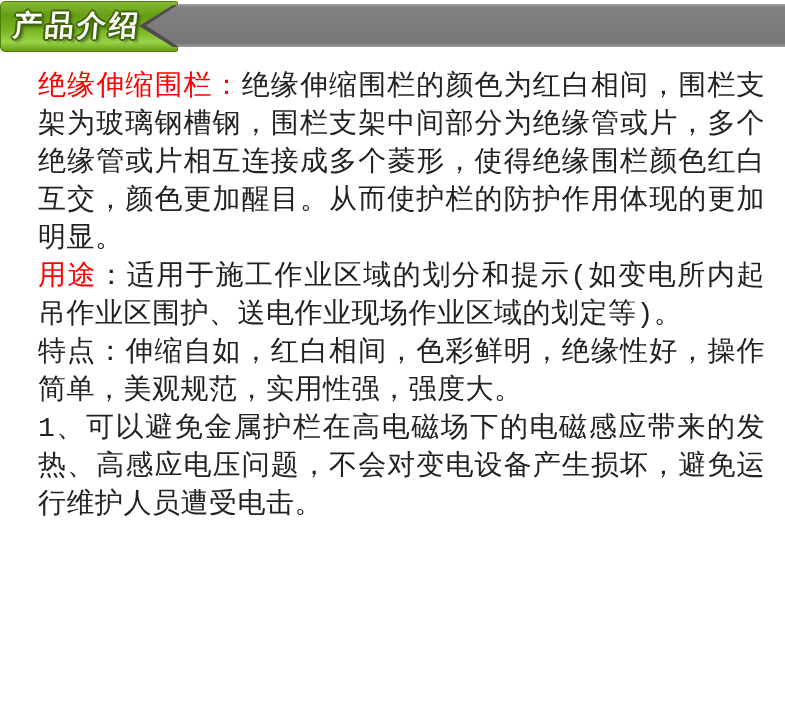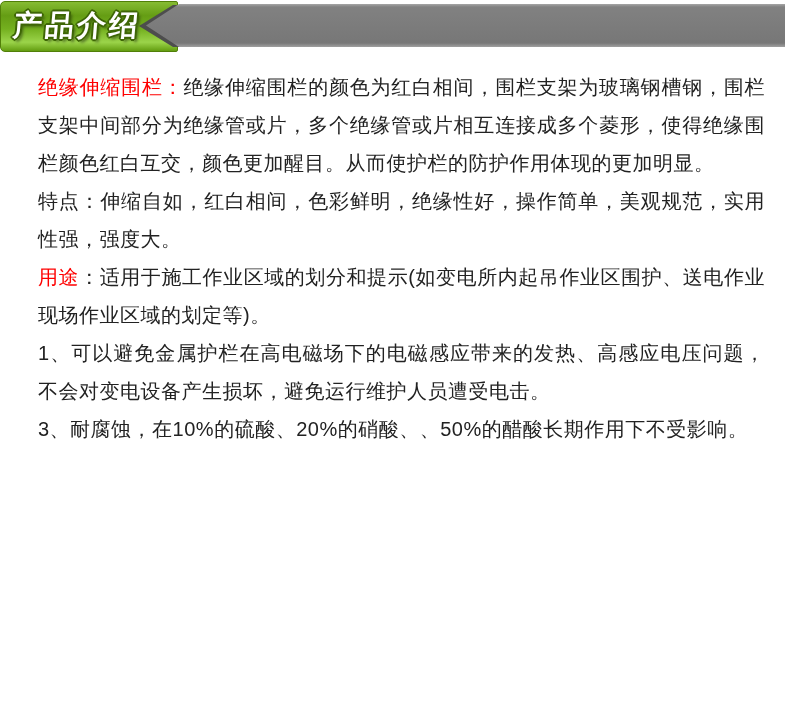--- a/index.html
+++ b/index.html
@@ -33,36 +33,35 @@
     letter-spacing:3px;
     transform:skewX(-5deg);
     text-shadow:
       2px 0 0 #3e6606, -2px 0 0 #3e6606, 0 2px 0 #3e6606, 0 -2px 0 #3e6606,
       1px 1px 0 #3e6606, -1px -1px 0 #3e6606, 1px -1px 0 #3e6606, -1px 1px 0 #3e6606,
       3px 3px 3px rgba(0,0,0,0.45);
   }
   
   .content {
     padding:13px 20px 0 38px;
-    font-size:20px; line-height:38px;
+    font-size:28px; line-height:38px;
     color:#222222; letter-spacing:0.5px;
-    text-align:justify; text-justify:inter-ideograph;
+    text-align:justify; text-justify:inter-ideograph;font-family:Liberation Mono, monospace;
   }
   .content p { margin:0; }
   .red { color:#fe0000; }
 </style>
 </head>
 <body>
 
 <div class="header">
   <div class="green-banner"></div>
   <div class="gray-bar-shadow"></div>
   <div class="gray-bar"></div>
   <div class="banner-title">产品介绍</div>
 </div>
 
 <div class="content">
     <p><span class="red">绝缘伸缩围栏：</span><span>绝缘伸缩围栏的颜色为红白相间，围栏支架为玻璃钢槽钢，围栏支架中间部分为绝缘管或片，多个绝缘管或片相互连接成多个菱形，使得绝缘围栏颜色红白互交，颜色更加醒目。从而使护栏的防护作用体现的更加明显。</span></p>
+    <p><span class="red">用途</span><span>：适用于施工作业区域的划分和提示(如变电所内起吊作业区围护、送电作业现场作业区域的划定等)。</span></p>
     <p><span>特点：伸缩自如，红白相间，色彩鲜明，绝缘性好，操作简单，美观规范，实用性强，强度大。</span></p>
-    <p><span class="red">用途</span><span>：适用于施工作业区域的划分和提示(如变电所内起吊作业区围护、送电作业现场作业区域的划定等)。</span></p>
     <p><span>1、可以避免金属护栏在高电磁场下的电磁感应带来的发热、高感应电压问题，不会对变电设备产生损坏，避免运行维护人员遭受电击。</span></p>
-    <p><span>3、耐腐蚀，在10%的硫酸、20%的硝酸、、50%的醋酸长期作用下不受影响。</span></p>
   </div>
 
 </body></html>

